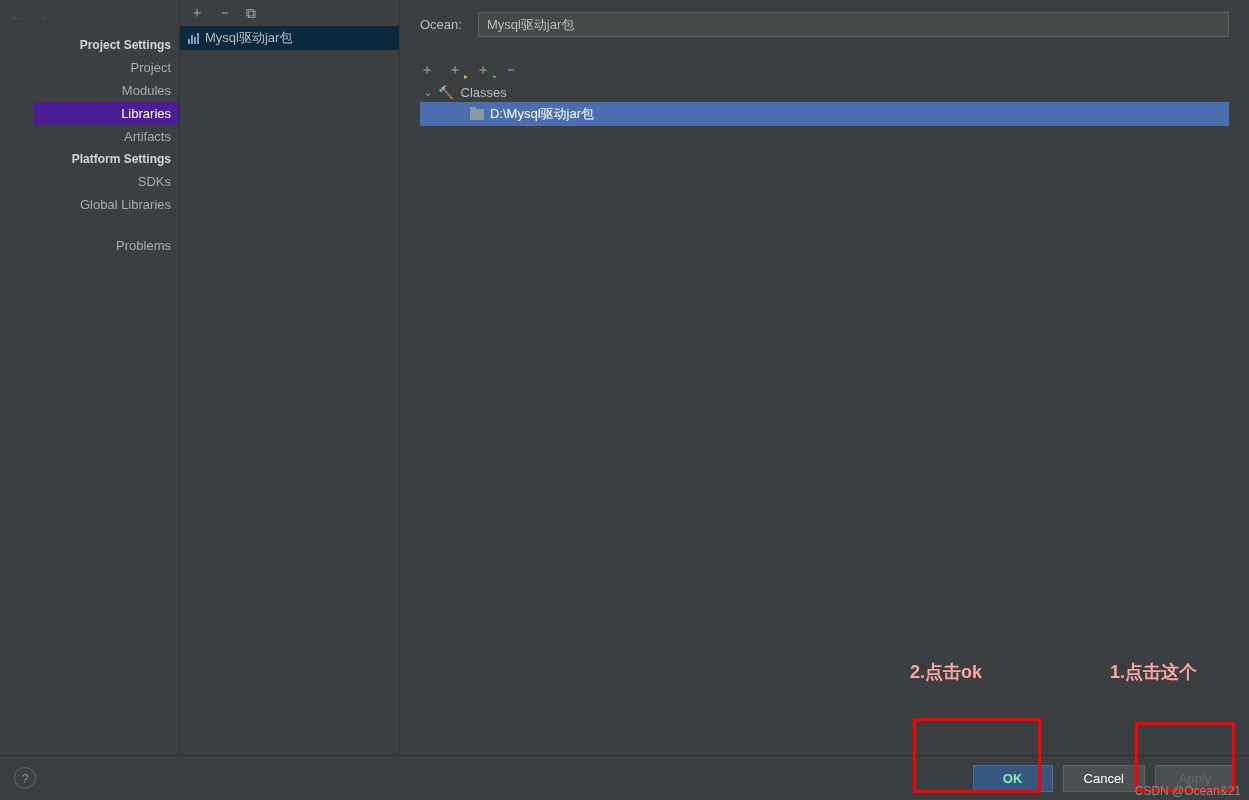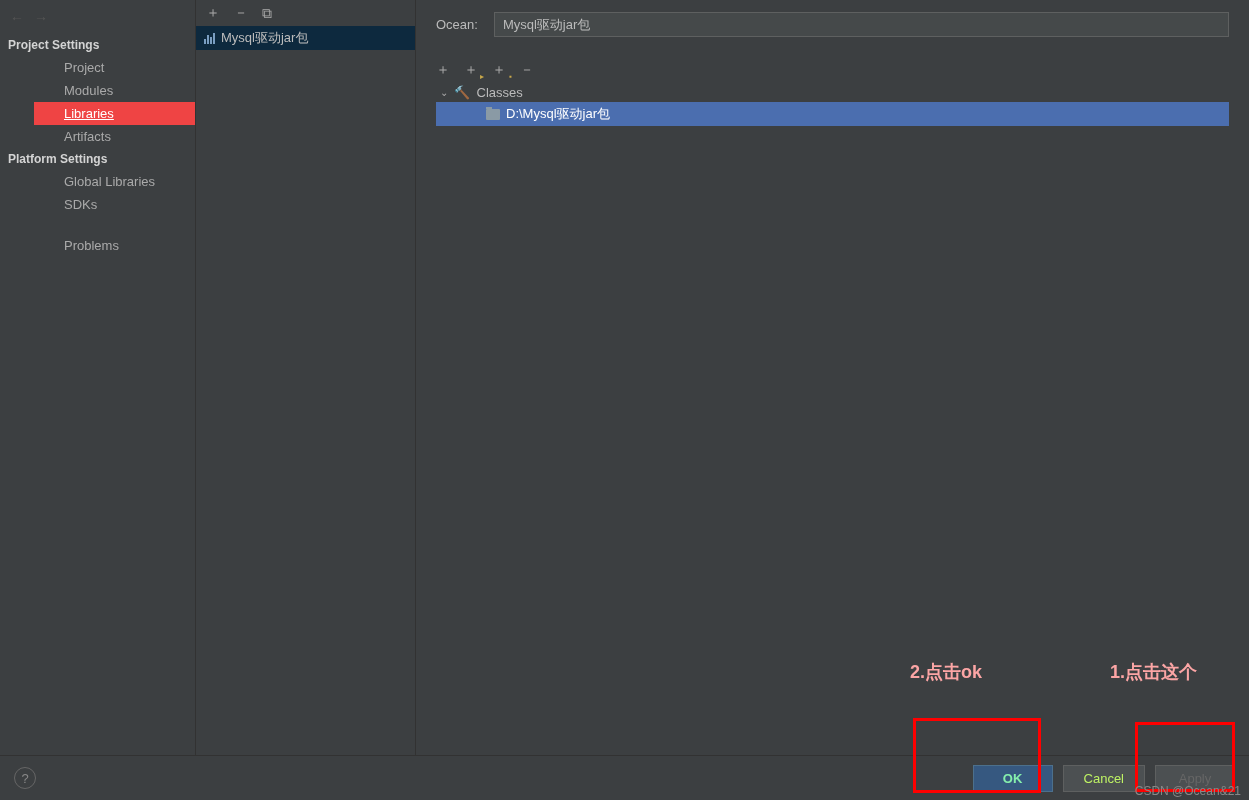--- a/index.html
+++ b/index.html
@@ -16,24 +16,25 @@
       color: #bbbbbb;
       overflow: hidden;
       position: relative;
     }
     .main-container {
       display: flex;
       height: 756px;
       border-bottom: 1px solid #323232;
     }
     .left-sidebar {
-      width: 196px;
+      width: 180px;
       background: #3c3f41;
       border-right: 1px solid #323232;
       padding-top: 8px;
+      text-align: right;
     }
     .nav-row {
       display: flex;
       gap: 10px;
       padding: 0 10px 10px 10px;
     }
     .nav-arrow {
       color: #555;
       font-size: 14px;
     }
@@ -43,23 +44,22 @@
       padding: 4px 8px;
       font-size: 12px;
     }
     .nav-item {
       padding: 4px 8px 4px 30px;
       cursor: pointer;
       color: #aaa;
       margin-left: 34px;
     }
     .nav-item.selected {
-      background: #ef4444;
+      background: #4c1d95;
       color: #ffffff;
-      text-decoration: underline;
     }
     .middle-panel {
       width: 220px;
       background: #3c3f41;
       border-right: 1px solid #323232;
     }
     .toolbar {
       display: flex;
       gap: 14px;
       padding: 4px 10px;
@@ -183,21 +183,21 @@
       cursor: pointer;
     }
     .button-group {
       display: flex;
       gap: 10px;
     }
     .btn {
       padding: 5px 20px;
       border: 1px solid #5e6060;
       background: #4c5052;
-      color: #bef264;
+      color: #ffffff;
       cursor: pointer;
       min-width: 80px;
       text-align: center;
     }
     .btn.primary {
       background: #365880;
       border: 1px solid #4c708c;
       color: #86efac;
       font-weight: bold;
     }
@@ -232,22 +232,22 @@
     <div class="nav-row">
       <span class="nav-arrow">←</span>
       <span class="nav-arrow">→</span>
     </div>
     <div class="section-header">Project Settings</div>
     <div class="nav-item">Project</div>
     <div class="nav-item">Modules</div>
     <div class="nav-item selected">Libraries</div>
     <div class="nav-item">Artifacts</div>
     <div class="section-header">Platform Settings</div>
+    <div class="nav-item">SDKs</div>
     <div class="nav-item">Global Libraries</div>
-    <div class="nav-item">SDKs</div>
     <div style="height:18px;"></div>
     <div class="nav-item">Problems</div>
   </div>
 
   <div class="middle-panel">
     <div class="toolbar">
       <span class="tool-icon">＋</span>
       <span class="tool-icon">－</span>
       <span class="tool-icon">⧉</span>
     </div>

